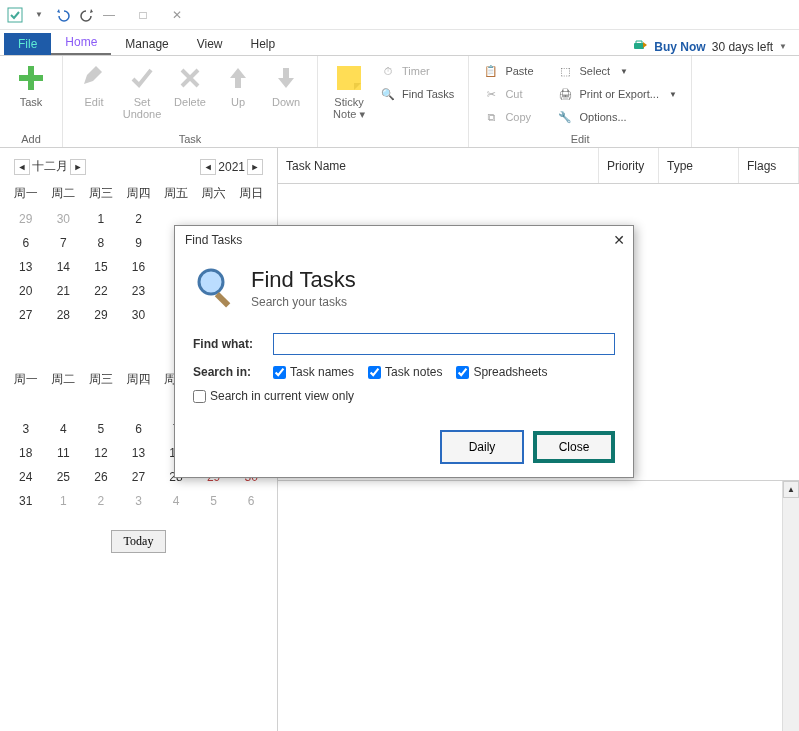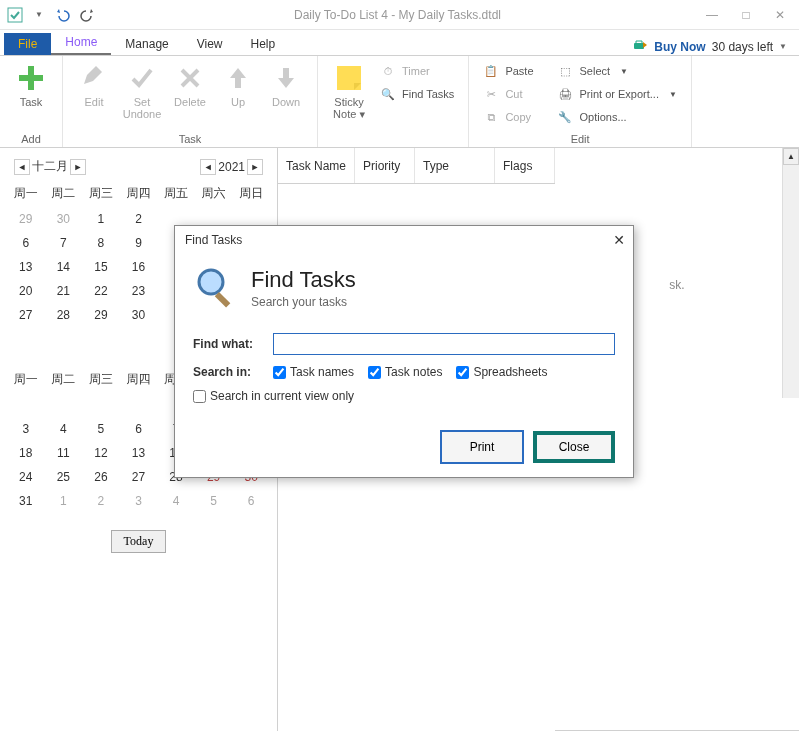--- a/index.html
+++ b/index.html
@@ -9,21 +9,21 @@
 .titlebar { height: 30px; background: #fff; display: flex; align-items: center; padding: 0 6px; border-bottom: 1px solid #e5e5e5; }
 .titlebar .qat { display: flex; gap: 6px; align-items: center; }
 .titlebar .qat-item { width: 18px; height: 18px; display: flex; align-items: center; justify-content: center; }
 .titlebar .title { flex: 1; text-align: center; color: #999; font-size: 12px; }
 .titlebar .winbtns { display: flex; gap: 8px; }
 .titlebar .winbtn { width: 26px; height: 20px; display: flex; align-items: center; justify-content: center; color: #999; }
 
 
 .tabbar { height: 26px; background: #fff; display: flex; align-items: flex-end; border-bottom: 1px solid #d0d0d0; padding: 0 4px; }
 .tab { padding: 4px 14px; font-size: 12px; color: #333; cursor: pointer; }
-.tab.file { background: #1e5ba8; color: #eab308; }
+.tab.file { background: #1e5ba8; color: #5eead4; }
 .tab.active { color: #8b5cf6; border-bottom: 2px solid #737373; }
 .tabbar .spacer { flex: 1; }
 .tabbar .trial { display: flex; align-items: center; gap: 6px; padding: 0 8px; color: #333; }
 .trial-link { color: #1e5ba8; font-weight: bold; }
 
 
 .ribbon { height: 92px; background: #fff; border-bottom: 1px solid #d0d0d0; display: flex; }
 .ribbon-group { padding: 4px 8px 2px; display: flex; flex-direction: column; justify-content: space-between; border-right: 1px solid #e5e5e5; }
 .ribbon-group-label { text-align: center; color: #666; font-size: 11px; padding-top: 2px; }
 .ribbon-row { display: flex; gap: 2px; flex: 1; align-items: flex-start; }
@@ -43,21 +43,21 @@
 .cal-header { display: flex; align-items: center; justify-content: space-between; padding: 4px 8px; font-size: 12px; }
 .cal-nav { display: flex; align-items: center; gap: 2px; }
 .cal-navbtn { width: 16px; height: 16px; border: 1px solid #ccc; background: #fff; display: flex; align-items: center; justify-content: center; font-size: 9px; cursor: pointer; }
 .cal-grid { width: 100%; }
 .cal-grid th { font-weight: normal; font-size: 12px; color: #333; padding: 4px 2px; text-align: center; width: 14.28%; }
 .cal-grid td { text-align: center; font-size: 12px; padding: 4px 2px; color: #333; cursor: pointer; }
 .cal-grid td.other { color: #aaa; }
 .cal-grid td.weekend { color: #c04040; }
 .today-btn { padding: 3px 12px; border: 1px solid #aaa; background: #f0f0f0; font-size: 12px; cursor: pointer; margin: 4px auto; display: block; font-family: Liberation Serif, serif; }
 
-.content { flex: 1; display: flex; flex-direction: row; }
+.content { flex: 1; display: flex; flex-direction: column; }
 .grid-header { height: 36px; border-bottom: 1px solid #d0d0d0; display: flex; background: #fff; }
 .grid-col { padding: 4px 8px; border-right: 1px solid #e5e5e5; font-size: 12px; color: #333; display: flex; align-items: center; }
 .grid-body { flex: 1; border-bottom: 1px solid #d0d0d0; position: relative; }
 .detail-pane { height: 250px; position: relative; }
 .scrollbar-v { position: absolute; right: 0; top: 0; bottom: 0; width: 17px; background: #f0f0f0; border-left: 1px solid #ddd; }
 .scrollbar-v .thumb-btn { height: 17px; background: #f0f0f0; border: 1px solid #ccc; display: flex; align-items: center; justify-content: center; font-size: 8px; }
 
 
 .dialog { position: absolute; left: 174px; top: 225px; width: 460px; background: #fff; border: 1px solid #888; box-shadow: 2px 2px 10px rgba(0,0,0,0.3); }
 .dialog-title { height: 28px; display: flex; align-items: center; justify-content: space-between; padding: 0 8px 0 10px; font-size: 12px; }
@@ -95,21 +95,20 @@
           <path d="M4 2l-2 3 3 1" fill="#2a6bc0"></path>
         </svg>
       </span>
     <span class="qat-item">
         <svg width="16" height="16">
           <path d="M7 4a5 5 0 1 0 5 5" stroke="#555" stroke-width="1.5" fill="none"></path>
           <path d="M12 2l2 3-3 1" fill="#555"></path>
         </svg>
       </span>
   </div>
-  <div class="title">Daily To-Do List 4 - My Daily Tasks.dtdl</div>
   <div class="winbtns">
     <span class="winbtn">—</span>
     <span class="winbtn">□</span>
     <span class="winbtn">✕</span>
   </div>
 </div>
 
 <div class="tabbar">
   <div class="tab file">File</div>
   <div class="tab active">Home</div>
@@ -436,16 +435,16 @@
       </div>
     </div>
     <div class="dialog-row" style="margin-top:6px">
       <label class="chk">
           <input type="checkbox" style="">
           <span>Search in current view only</span>
         </label>
     </div>
   </div>
   <div class="dialog-footer">
-    <button class="dialog-btn primary">Print</button>
+    <button class="dialog-btn primary">Daily</button>
     <button class="dialog-btn">Close</button>
   </div>
 </div>
 
 </body></html>

